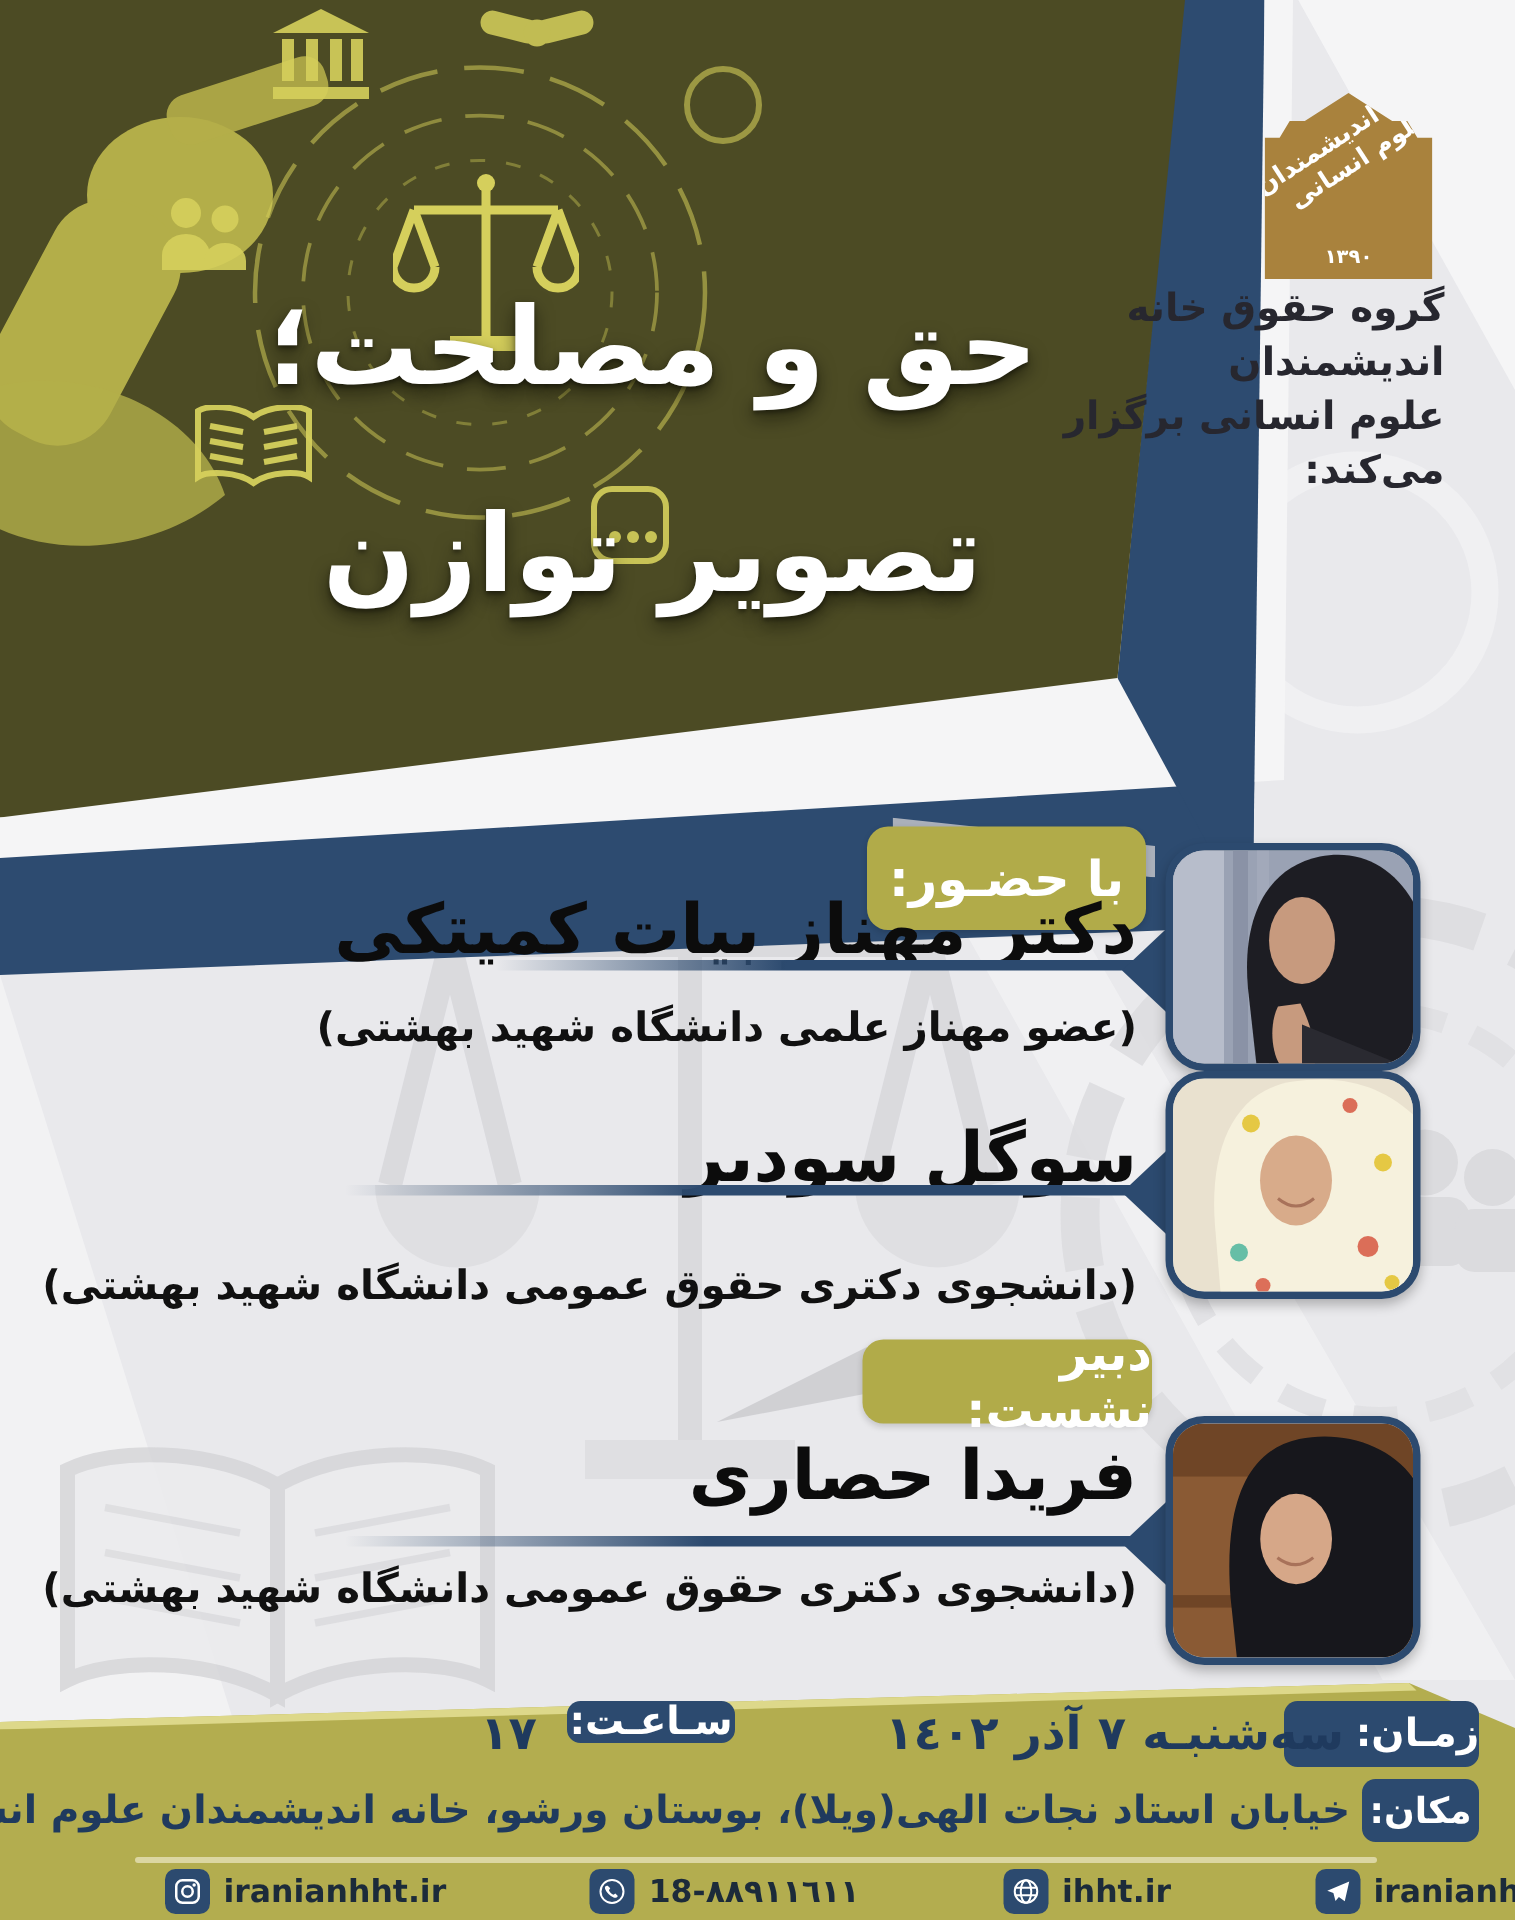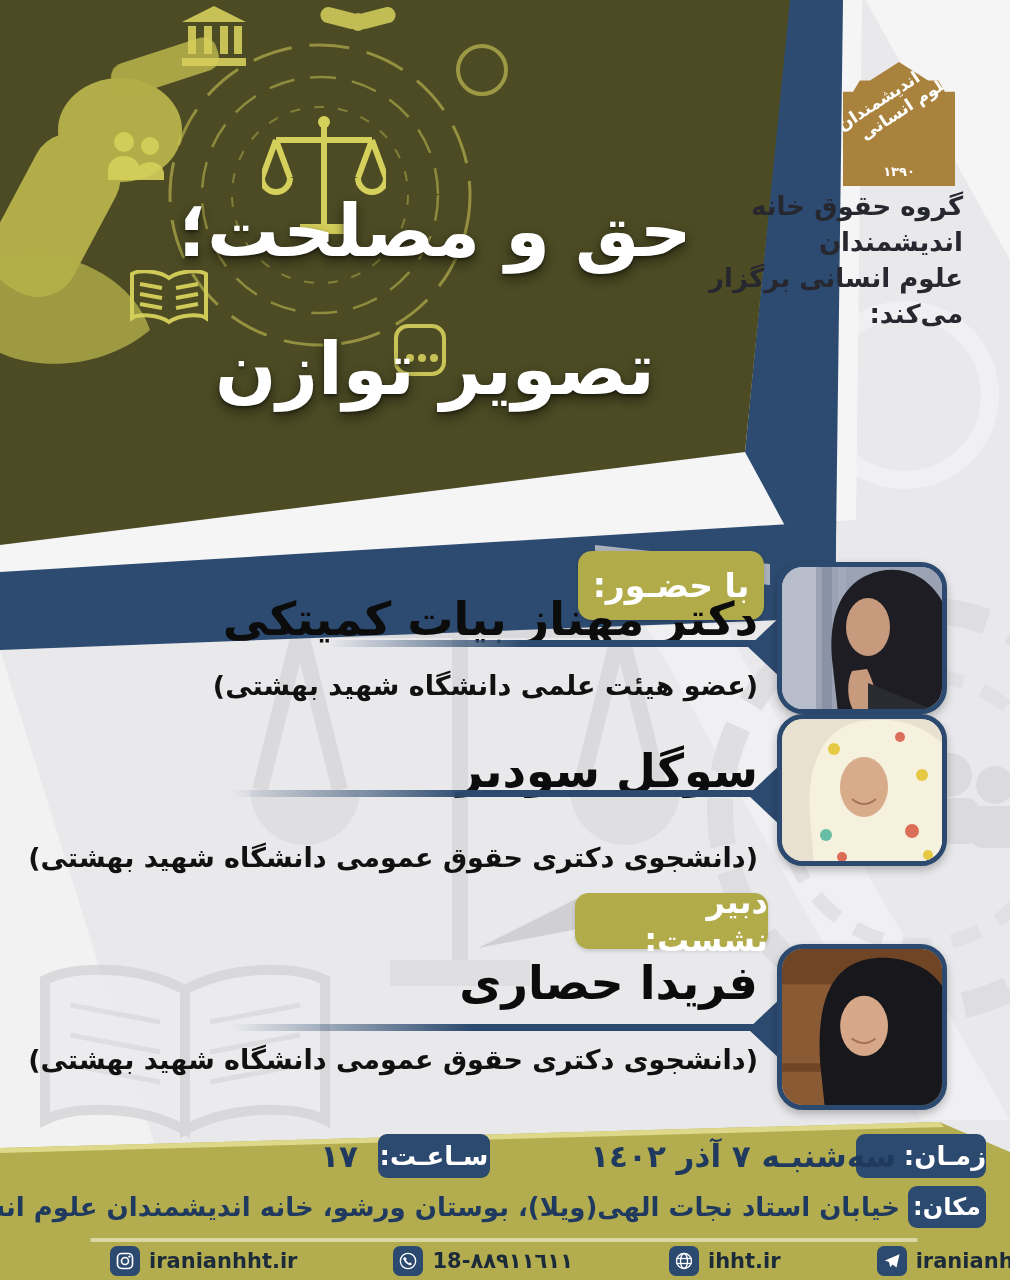--- a/index.html
+++ b/index.html
@@ -215,21 +215,21 @@
     <div>علوم انسانی برگزار می‌کند:</div>
   </div>
 
   <div class="wedge" style="left:595px;top:543px;width:175px;height:42px;clip-path:polygon(0 5%,100% 50%,100% 100%,0 55%);"></div>
   <div class="badge-olive" style="left:578px;top:507px;width:186px;height:69px;font-size:33px;margin-top:44px;">
     <span dir="rtl">با حضـور:</span>
   </div>
 
   <div class="sp-name" style="top:592px;">دکتر مهناز بیات کمیتکی</div>
   <div class="sp-line" style="left:330px;top:640px;width:432px;"></div>
-  <div class="sp-affil" style="top:670px;">(عضو هیئت علمی دانشگاه شهید بهشتی)</div>
+  <div class="sp-affil" style="top:670px;">(عضو مهناز علمی دانشگاه شهید بهشتی)</div>
   <div class="tail" style="left:748px;top:615px;"></div>
   <div class="photo" style="top:562px;height:142px;">
     <svg viewBox="0 0 160 150" preserveAspectRatio="xMidYMid slice">
       <rect width="160" height="150" fill="#9aa2b4"></rect>
       <rect x="0" width="34" height="150" fill="#b7bdcb"></rect>
       <rect x="40" width="10" height="150" fill="#8a92a6"></rect>
       <rect x="56" width="8" height="150" fill="#a2a9ba"></rect>
       <path d="M98 8 C60 16 46 52 50 96 L56 150 L160 150 L160 38 C146 14 124 3 98 8 Z" fill="#1d1d23"></path>
       <ellipse cx="86" cy="64" rx="22" ry="29" fill="#c79a7e"></ellipse>
       <path d="M70 108 c-8 16 -2 42 6 42 l18 0 c3 -14 -3 -32 -9 -44 z" fill="#c79a7e"></path>
@@ -279,21 +279,21 @@
     </svg>
   </div>
 
   <div class="band"></div>
   <div class="band-edge"></div>
 
   <div class="badge-navy" style="right:24px;top:1134px;width:82px;height:44px;font-size:26px;padding-left:48px;">
     <span>زمـان:</span>
   </div>
   <div class="band-text" style="right:114px;top:1138px;font-size:31px;">سه‌شنبـه ٧ آذر ١٤٠٢</div>
-  <div class="badge-navy" style="right:520px;top:1134px;width:112px;height:44px;font-size:26px;">
+  <div class="badge-navy" style="right:520px;top:1134px;width:112px;height:28px;font-size:26px;">
     <span>سـاعـت:</span>
   </div>
   <div class="band-text" style="right:652px;top:1138px;font-size:31px;">١٧</div>
 
   <div class="badge-navy" style="right:24px;top:1186px;width:78px;height:42px;font-size:24px;">
     <span>مکان:</span>
   </div>
   <div class="band-text" style="right:110px;top:1192px;font-size:26px;">خیابان استاد نجات الهی(ویلا)،  بوستان ورشو، خانه اندیشمندان علوم انسانی، سالن خیام</div>
 
   <div class="sep"></div>

